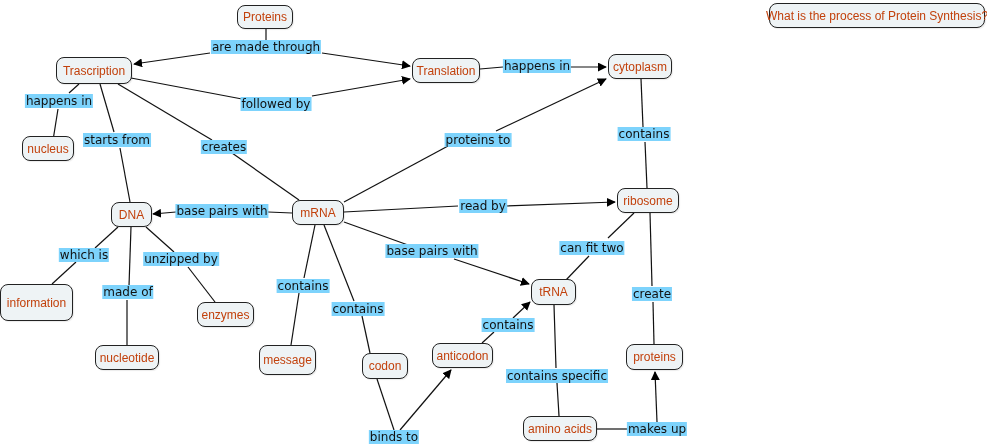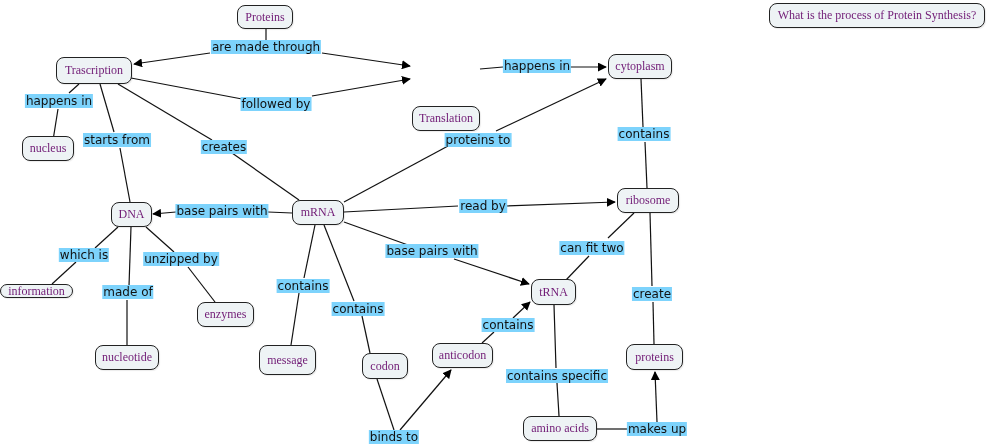--- a/index.html
+++ b/index.html
@@ -1,21 +1,21 @@
 <!DOCTYPE html>
 <html><head>
 <meta charset="utf-8">
 <style>
   html, body { margin:0; padding:0; background:#ffffff; }
   body { width:987px; height:446px; position:relative; overflow:hidden; }
   #canvas { position:absolute; left:0; top:0; width:987px; height:446px; }
   .node {
     position:absolute; box-sizing:border-box;
     background:#eef3f5; border:1.3px solid #222; border-radius:8px;
-    font-family:Liberation Serif, serif; font-size:12px; color:#701a75;
+    font-family:Liberation Sans, sans-serif; font-size:12px; color:#c2410c;
     display:flex; align-items:center; justify-content:center;
     white-space:nowrap; box-shadow:1px 1px 1px rgba(0,0,0,0.08);
   }
   .lbl {
     position:absolute; transform:translate(-50%,-50%);
     font-family:"DejaVu Sans", sans-serif; font-size:12px; color:#111;
     background:#7dd3fc; padding:0 1px; white-space:nowrap; line-height:14px;
   }
 </style>
 </head>
@@ -97,27 +97,27 @@
     <line x1="653" y1="302" x2="654" y2="344"></line>
 
     <line x1="596" y1="429" x2="628" y2="429"></line>
     <line x1="657" y1="422" x2="655" y2="372" marker-end="url(#arr)"></line>
   </g>
 </svg>
 
 <div class="node" style="left:769px;top:3px;width:216px;height:25px;">What is the process of Protein Synthesis?</div>
 <div class="node" style="left:237px;top:5px;width:56px;height:24px;">Proteins</div>
 <div class="node" style="left:56px;top:57px;width:76px;height:27px;">Trascription</div>
-<div class="node" style="left:412px;top:58px;width:68px;height:25px;margin-top:48px;">Translation</div>
+<div class="node" style="left:412px;top:58px;width:68px;height:25px;">Translation</div>
 <div class="node" style="left:608px;top:54px;width:64px;height:25px;">cytoplasm</div>
 <div class="node" style="left:22px;top:136px;width:52px;height:25px;">nucleus</div>
 <div class="node" style="left:111px;top:202px;width:41px;height:25px;">DNA</div>
 <div class="node" style="left:292px;top:200px;width:52px;height:25px;">mRNA</div>
 <div class="node" style="left:617px;top:188px;width:62px;height:25px;">ribosome</div>
-<div class="node" style="left:0px;top:284px;width:73px;height:14px;">information</div>
+<div class="node" style="left:0px;top:284px;width:73px;height:37px;">information</div>
 <div class="node" style="left:197px;top:302px;width:57px;height:25px;">enzymes</div>
 <div class="node" style="left:95px;top:345px;width:64px;height:25px;">nucleotide</div>
 <div class="node" style="left:259px;top:345px;width:57px;height:30px;">message</div>
 <div class="node" style="left:350px;top:353px;width:46px;height:26px;margin-left:12px;">codon</div>
 <div class="node" style="left:432px;top:343px;width:61px;height:25px;">anticodon</div>
 <div class="node" style="left:531px;top:279px;width:45px;height:26px;">tRNA</div>
 <div class="node" style="left:626px;top:344px;width:57px;height:26px;">proteins</div>
 <div class="node" style="left:523px;top:416px;width:74px;height:25px;">amino acids</div>
 
 <div class="lbl" style="left:266px;top:47px;">are made through</div>

